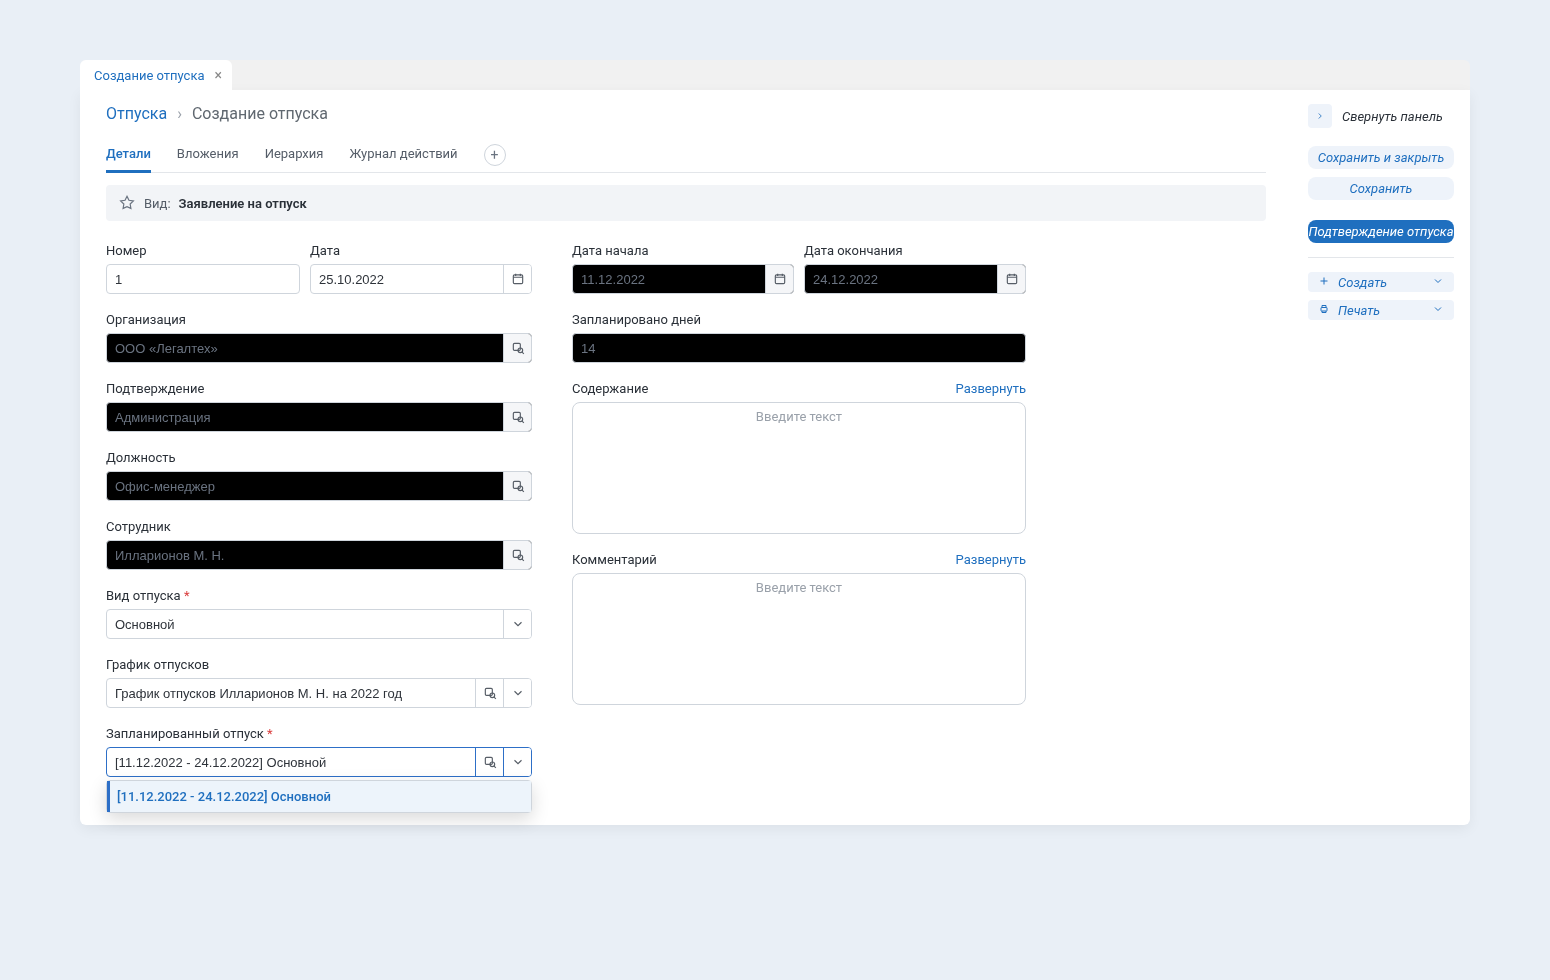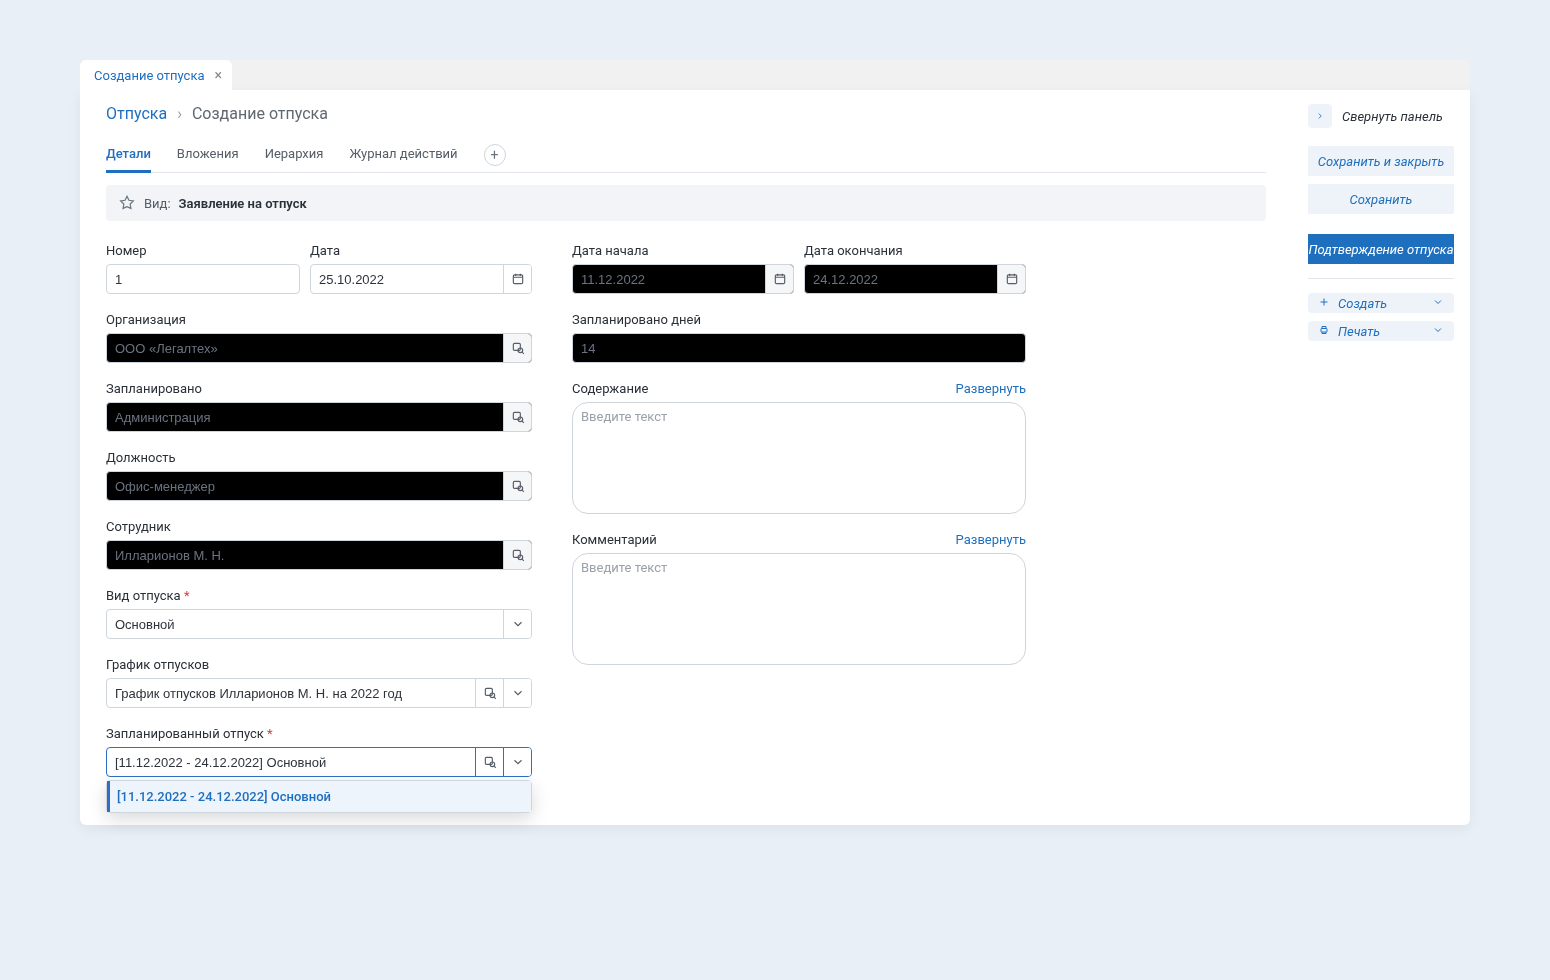--- a/index.html
+++ b/index.html
@@ -120,22 +120,22 @@
     flex: 0 0 28px; border-left: 1px solid #cfd5dc;
     display: inline-flex; align-items: center; justify-content: center;
     background: #fff; cursor: pointer;
   }
   .ibtn svg { width: 14px; height: 14px; stroke: #575e67; fill: none; stroke-width: 2; }
   .ibtn.readonly { background: #f5f6f8; }
   .input-wrap.focused { border-color: #2d6fc7; }
   .input-wrap.focused .ibtn { border-left-color: #2d6fc7; }
 
   .textarea-wrap {
-    border: 1px solid #cfd5dc; border-radius: 16px;
-    height: 112px; padding: 6px 8px;
+    border: 1px solid #cfd5dc; border-radius: 8px;
+    height: 132px; padding: 6px 8px; text-align: center;
   }
   .textarea-wrap .ph { color: #9aa1aa; font-size: 13px; }
   .label-row {
     display: flex; justify-content: space-between; align-items: flex-end;
     margin-bottom: 6px;
   }
   .expand-link { color: #1f6fbf; font-size: 13px; cursor: pointer; }
 
   .dropdown {
     position: absolute;
@@ -150,21 +150,21 @@
   }
   .dropdown .opt.sel {
     background: #edf4fb; color: #1f6fbf; border-left: 3px solid #2d6fc7;
     padding-left: 7px; font-weight: 500;
   }
   .field.relpos { position: relative; }
 
   
   .sp-btn {
     display: flex; align-items: center; justify-content: center;
-    height: 30px; border-radius: 0; font-size: 13px; cursor: pointer;
+    height: 23px; border-radius: 8px; font-size: 13px; cursor: pointer;
     margin-bottom: 8px;
   }
   .sp-light { background: #eef3fa; color: #1f6fbf; }
   .sp-primary { background: #1f6fbf; color: #fff; }
   .sp-collapse {
     display: flex; align-items: center; gap: 10px;
     background: transparent; color: #2a3038; font-size: 13px; margin-bottom: 18px;
   }
   .sp-collapse .sq {
     width: 24px; height: 24px; border-radius: 4px; background: #eef3fa;
@@ -251,21 +251,21 @@
                 <svg viewBox="0 0 24 24">
                     <rect x="4" y="4" width="12" height="12" rx="2"></rect>
                     <circle cx="16" cy="16" r="4"></circle>
                     <path d="M19 19l3 3"></path>
                   </svg>
               </span>
             </div>
           </div>
 
           <div class="field">
-            <span class="field-label">Запланировано</span>
+            <span class="field-label">Подтверждение</span>
             <div class="input-wrap readonly">
               <input disabled="" value="Администрация" style="">
               <span class="ibtn readonly">
                 <svg viewBox="0 0 24 24">
                     <rect x="4" y="4" width="12" height="12" rx="2"></rect>
                     <circle cx="16" cy="16" r="4"></circle>
                     <path d="M19 19l3 3"></path>
                   </svg>
               </span>
             </div>

